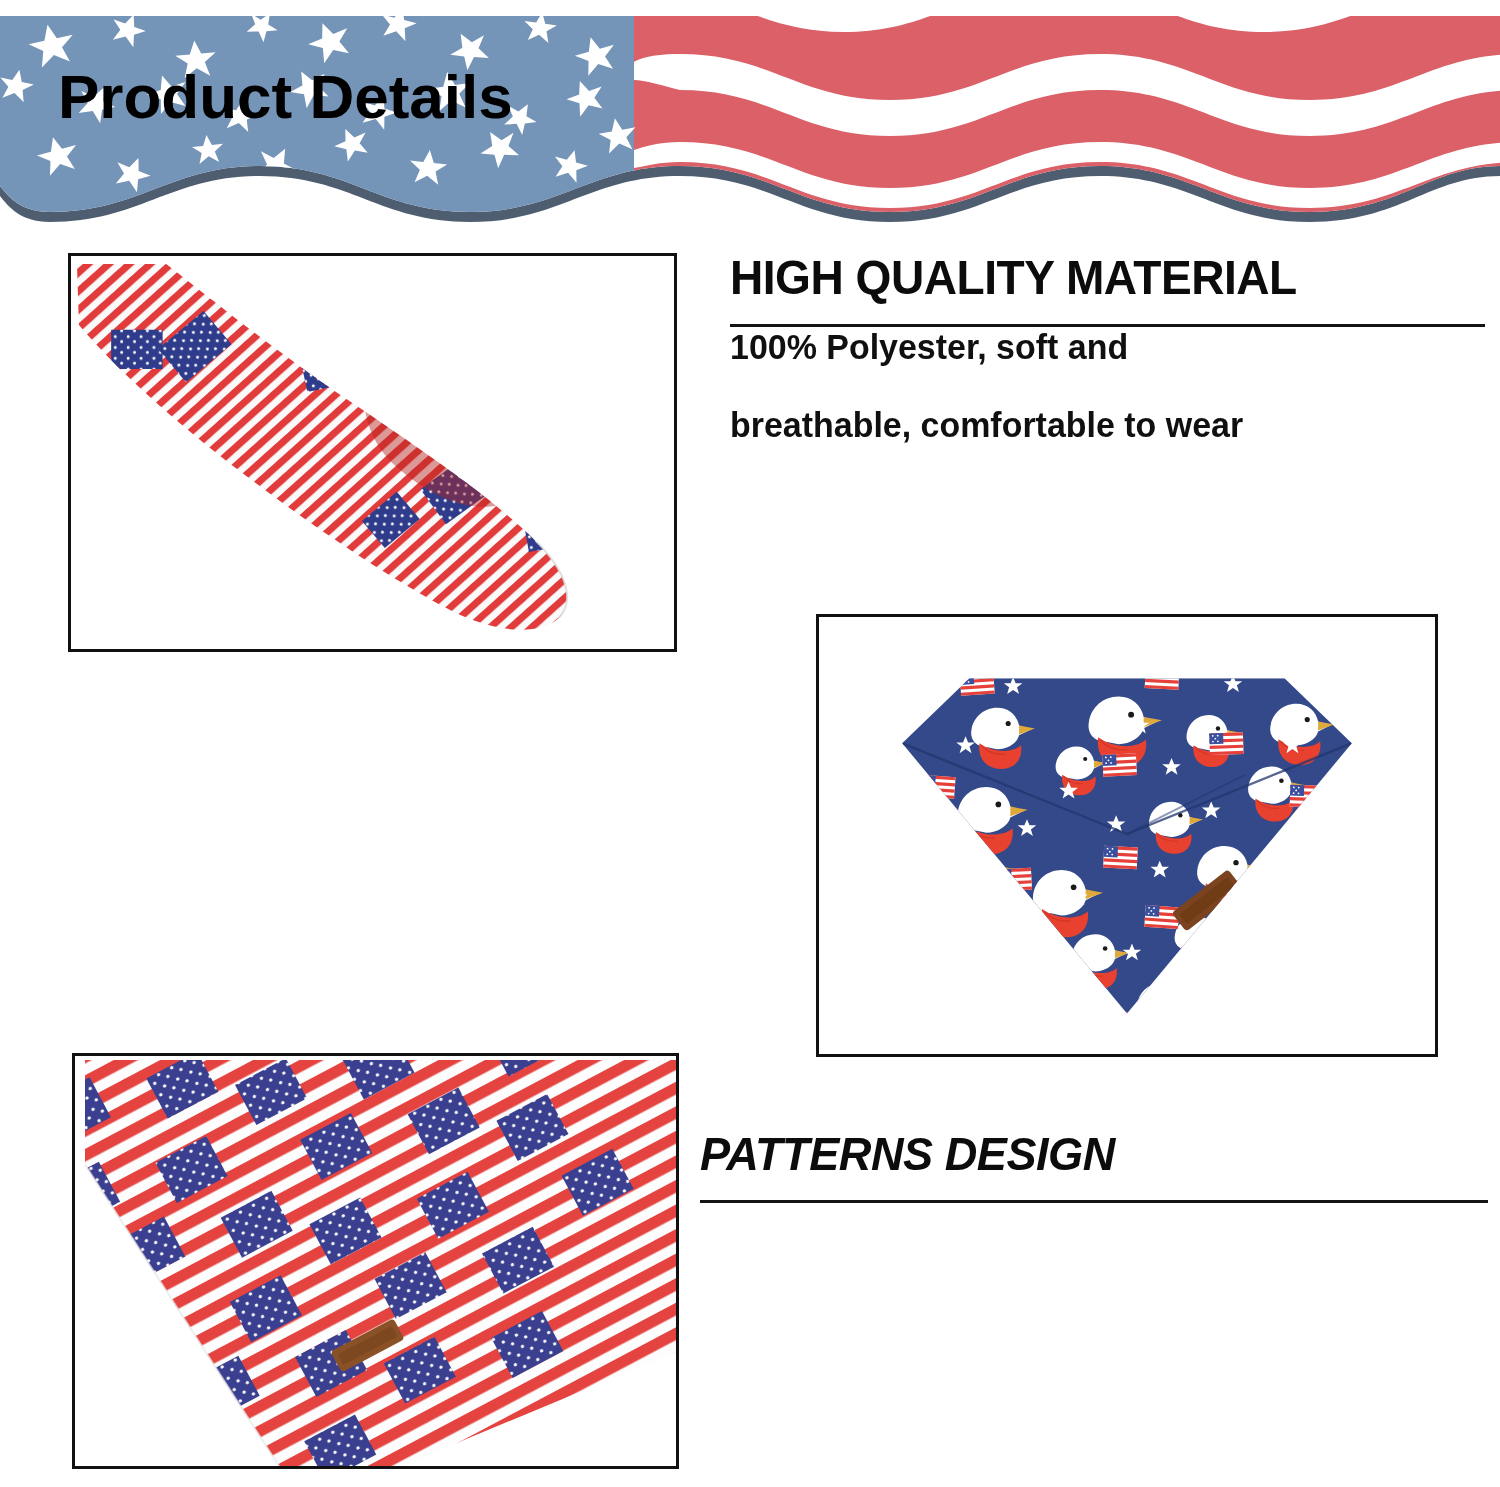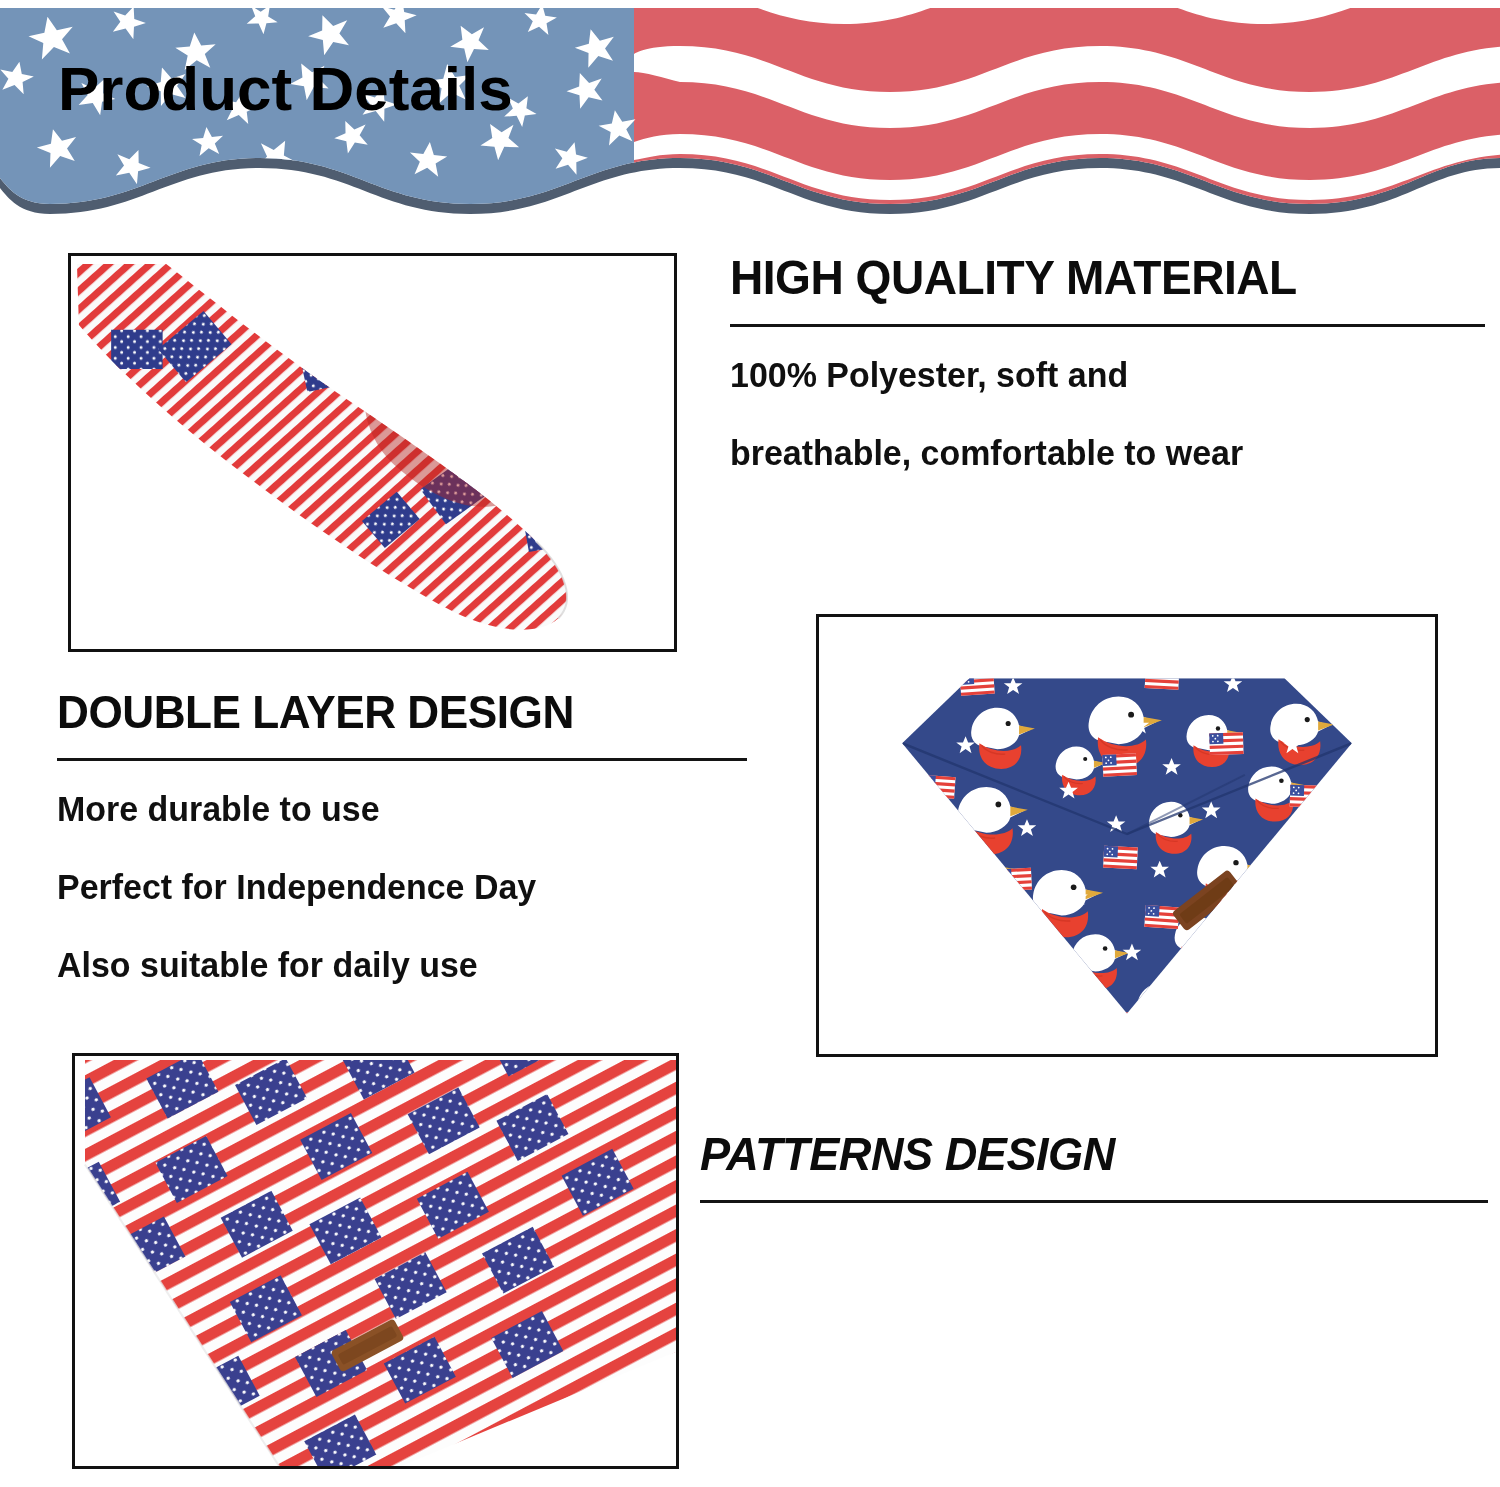--- a/index.html
+++ b/index.html
@@ -12,21 +12,21 @@
     width: 1500px;
     height: 1487px;
     background: #ffffff;
     overflow: hidden;
     font-family: "Liberation Sans", sans-serif;
   }
 
   
   #banner {
     position: absolute;
-    left: 0; top: 8px;
+    left: 0; top: 16px;
     width: 1500px;
     height: 215px;
   }
   #banner svg { display: block; }
 
   #banner-title {
     position: absolute;
     left: 58px;
     top: 48px;
     font-family: "Liberation Sans", sans-serif;
@@ -71,21 +71,20 @@
     white-space: nowrap;
     transform: scaleX(0.96);
     transform-origin: left center;
   }
   .block-rule {
     height: 3px;
     background: #141414;
     margin-top: 20px;
   }
   .block-lines {
-    margin-top: 28px;
   }
   .block-line {
     font-family: "Liberation Sans", sans-serif;
     font-weight: bold;
     font-size: 35px;
     line-height: 40px;
     color: #101010;
     white-space: nowrap;
     margin-bottom: 38px;
     transform: scaleX(0.97);
@@ -450,28 +449,19 @@
 
   <div class="text-block" id="block-material">
     <div class="block-heading">HIGH QUALITY MATERIAL</div>
     <div class="block-rule"></div>
     <div class="block-lines">
       <div class="block-line">100% Polyester, soft and</div>
       <div class="block-line">breathable, comfortable to wear</div>
     </div>
   </div>
 
-  <div class="text-block" id="block-double">
-    <div class="block-heading">DOUBLE LAYER DESIGN</div>
-    <div class="block-rule"></div>
-    <div class="block-lines">
-      <div class="block-line">More durable to use</div>
-      <div class="block-line">Perfect for Independence Day</div>
-      <div class="block-line">Also suitable for daily use</div>
-    </div>
-  </div>
 
   <div class="text-block" id="block-patterns">
     <div class="block-heading">PATTERNS DESIGN</div>
     <div class="block-rule"></div>
   </div>
 
 </div>
 
 </body></html>

